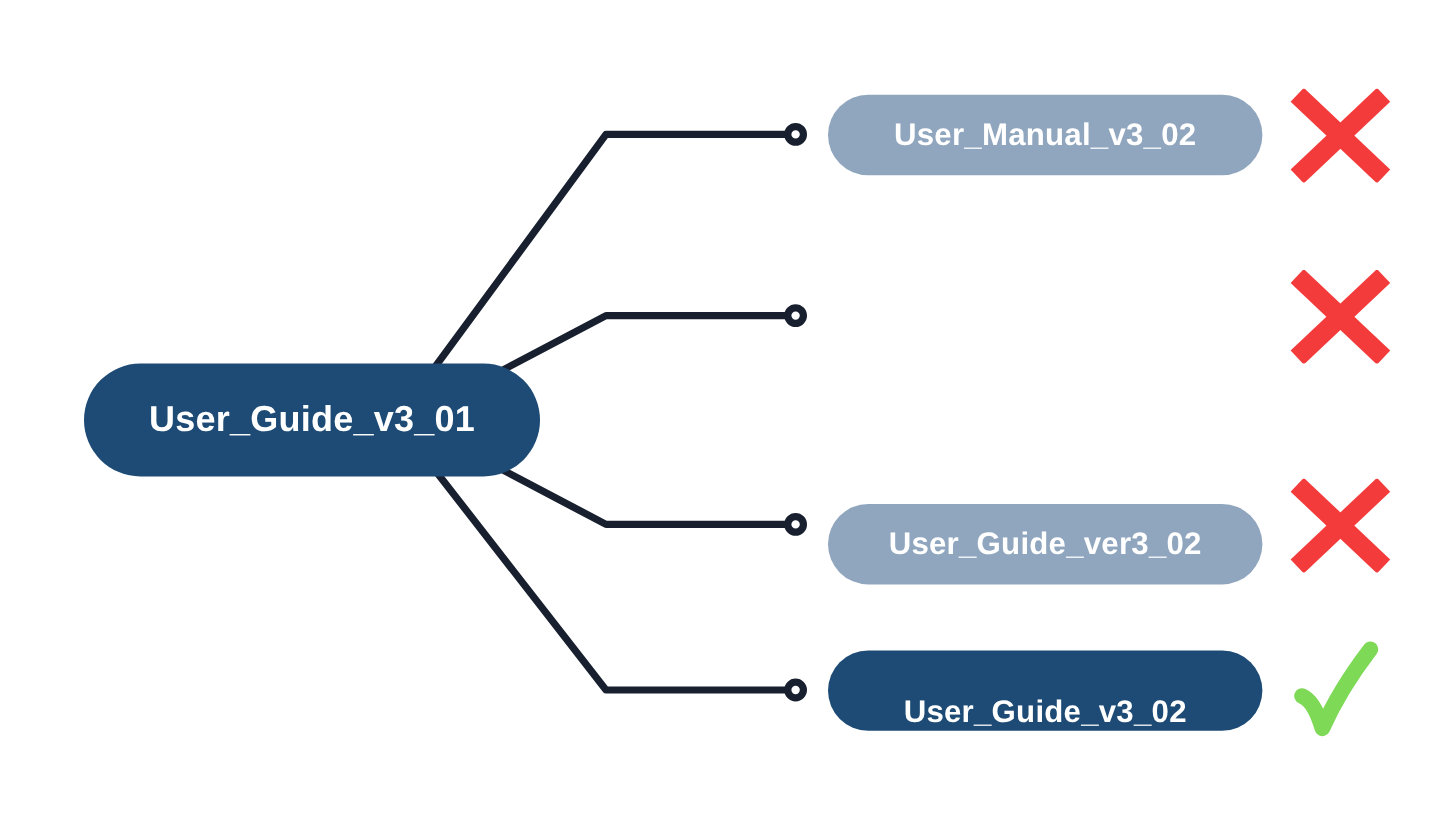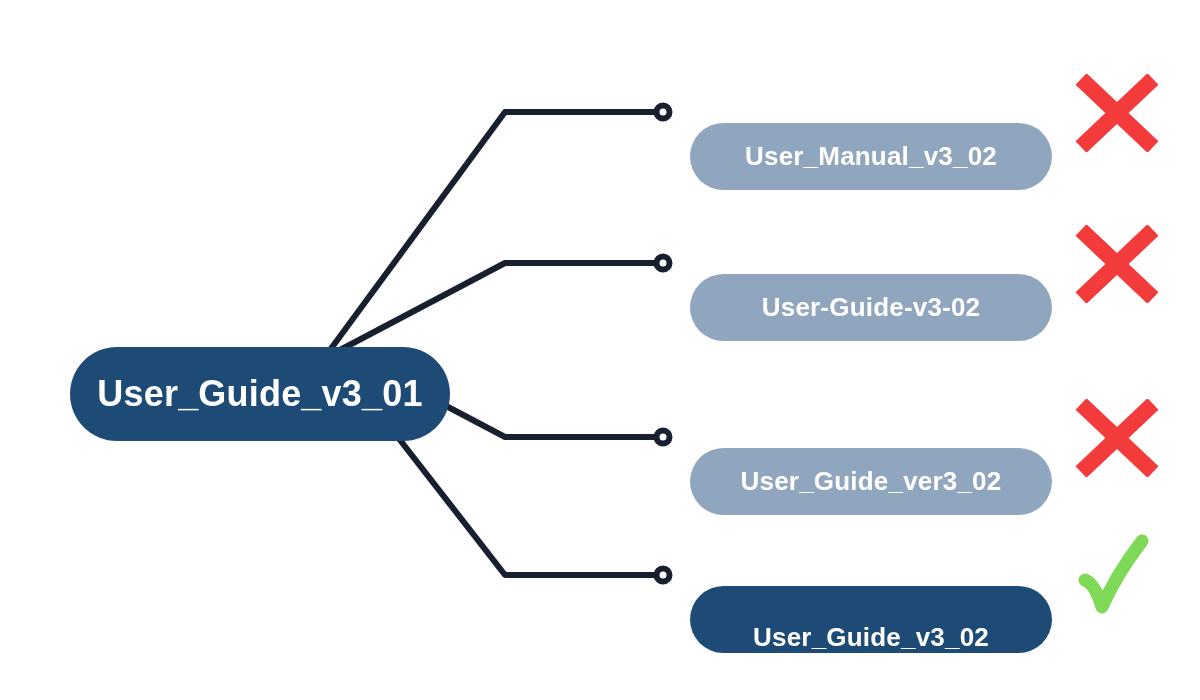--- a/index.html
+++ b/index.html
@@ -34,45 +34,44 @@
   }
   .pill {
     position: absolute;
     display: flex;
     align-items: center;
     justify-content: center;
     color: var(--text, #ffffff);
     font-weight: bold;
     white-space: nowrap;
     letter-spacing: 0.2px;
-    margin-top: 44px;
   }
   .pill.root {
     left: 70px;
     top: 303px;
     width: 380px;
     height: 94px;
     border-radius: 47px;
     background: var(--root-pill, #1d4b75);
-    font-size: 36px;
+    font-size: 30px;
   }
   .pill.opt {
     left: 690px;
     width: 362px;
     height: 67px;
     border-radius: 34px;
     background: var(--option-pill, #90a6be);
     font-size: 26px;
   }
   .pill.opt.correct {
     background: var(--correct-pill, #1d4b75);
   }
   .opt1 { top: 79px; }
   .opt2 { top: 230px; }
-  .opt3 { top: 404px; }
+  .opt3 { top: 420px; }
   .opt4 { top: 542px; align-items: flex-end; }
   .mark {
     position: absolute;
     left: 1072px;
   }
   .mark.m1 { top: 74px; }
   .mark.m2 { top: 225px; }
   .mark.m3 { top: 399px; }
   .mark.check { left: 1078px; top: 533px; }
   .cross-stroke {
@@ -104,23 +103,20 @@
     <circle class="node-dot" cx="663" cy="575" r="6.5"></circle>
   </svg>
 
   <div class="pill root">
     <span>User_Guide_v3_01</span>
   </div>
 
   <div class="pill opt opt1">
     <span>User_Manual_v3_02</span>
   </div>
-  <div class="pill opt opt2">
-    <span>User-Guide-v3-02</span>
-  </div>
   <div class="pill opt opt3">
     <span>User_Guide_ver3_02</span>
   </div>
   <div class="pill opt opt4 correct">
     <span>User_Guide_v3_02</span>
   </div>
 
   <svg class="mark m1" width="90" height="78" viewBox="0 0 90 78" aria-hidden="true">
     <line class="cross-stroke" x1="9" y1="5" x2="81" y2="73"></line>
     <line class="cross-stroke" x1="81" y1="5" x2="9" y2="73"></line>

